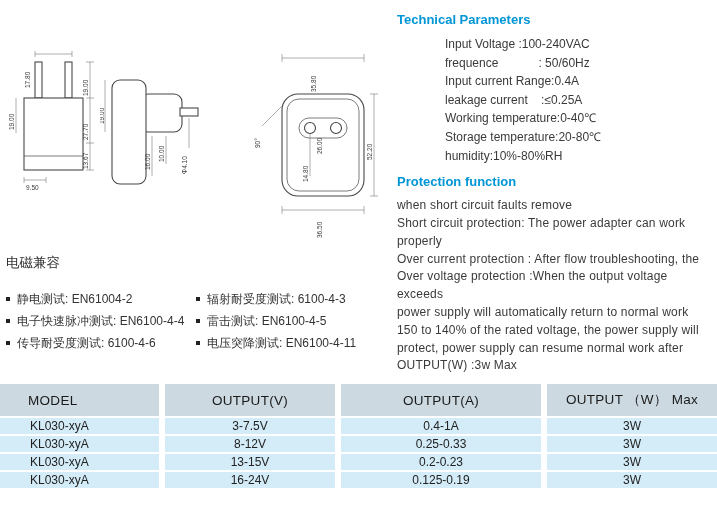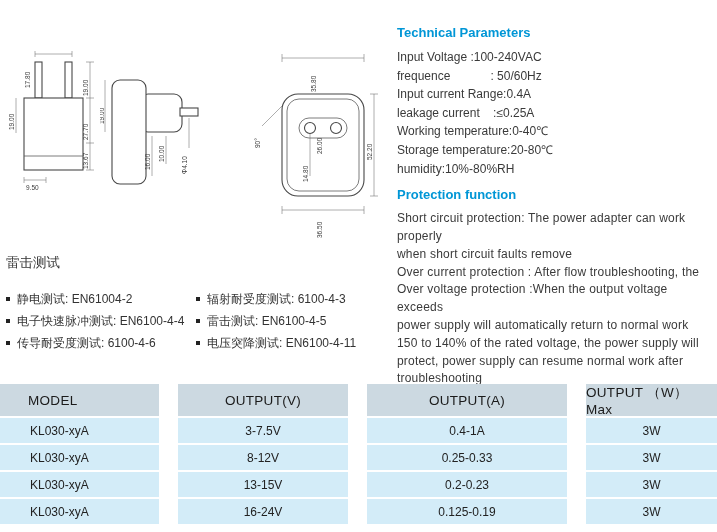--- a/index.html
+++ b/index.html
@@ -12,41 +12,41 @@
   .drawing { position:absolute; }
   .drawing .shape   { fill:#fff; stroke:#474747; stroke-width:1.1; }
   .drawing .thin    { fill:none; stroke:#5a5a5a; stroke-width:0.8; }
   .drawing .dimline { stroke:#6a6a6a; stroke-width:0.55; fill:none; }
   .drawing text     { font-size:6.5px; fill:#3a3a3a; font-family:"Liberation Sans",sans-serif; }
   #view1 { left:8px;   top:48px; }
   #view2 { left:100px; top:52px; }
   #view3 { left:252px; top:48px; }
 
   
-  .right-col { position:absolute; left:397px; top:25px; width:318px; }
+  .right-col { position:absolute; left:397px; top:12px; width:318px; }
   .sec-title { color:var(--accent); font-size:13px; font-weight:700; margin:0 0 8px 0; }
-  .spec-line { font-size:12px; line-height:18.6px; white-space:pre; color:#3a3a3a; }
+  .spec-line { font-size:12px; line-height:18.6px; white-space:pre; color:#3a3a3a;margin-left:48px; }
   .protection { margin-top:9px; }
   .prot-line { font-size:12px; line-height:17.8px; color:#3a3a3a; letter-spacing:0.2px; }
 
   
   .emc { position:absolute; left:6px; top:254px; width:385px; }
   .emc-title { font-size:13.5px; color:#333; margin:0 0 16px 0; font-weight:400; }
   .emc-cols { display:flex; }
   .emc-col1 { width:190px; }
   .emc-item { font-size:12px; color:#333; line-height:22px; display:flex; align-items:center; }
   .bullet { width:4px; height:4px; background:#222; display:inline-block; margin-right:7px; flex:none; }
 
   
   .out-table { position:absolute; left:0; top:384px; width:717px; }
-  .thead, .trow { display:grid; grid-template-columns:159px 170px 200px 1fr; column-gap:19px; margin-bottom:2px; }
+  .thead, .trow { display:grid; grid-template-columns:159px 170px 200px 1fr; column-gap:6px; margin-bottom:2px; }
   .th { background:var(--thead-bg); height:32px; display:flex; align-items:center; justify-content:center;
         font-size:13.5px; color:#1b1b1b; letter-spacing:0.3px; }
   .th.model { justify-content:flex-start; padding-left:28px; }
-  .td { background:var(--row-bg); height:25px; display:flex; align-items:center; justify-content:center;
+  .td { background:var(--row-bg); height:16px; display:flex; align-items:center; justify-content:center;
         font-size:12px; color:#222; }
   .td.model { justify-content:flex-start; padding-left:30px; }
 </style>
 </head>
 <body>
 
 <div class="page">
 
   <svg id="view1" class="drawing" width="95" height="160" viewBox="0 0 95 160">
     <g>
@@ -138,34 +138,33 @@
       <div class="spec-line">frequence            : 50/60Hz</div>
       <div class="spec-line">Input current Range:0.4A</div>
       <div class="spec-line">leakage current    :≤0.25A</div>
       <div class="spec-line">Working temperature:0-40℃</div>
       <div class="spec-line">Storage temperature:20-80℃</div>
       <div class="spec-line">humidity:10%-80%RH</div>
     </div>
 
     <div class="protection">
       <div class="sec-title">Protection function</div>
+      <div class="prot-line">when short circuit faults remove</div>
       <div class="prot-line">Short circuit protection: The power adapter can work properly</div>
-      <div class="prot-line">when short circuit faults remove</div>
       <div class="prot-line">Over current protection : After flow troubleshooting, the</div>
       <div class="prot-line">Over voltage protection :When the output voltage exceeds</div>
       <div class="prot-line">power supply will automatically return to normal work</div>
       <div class="prot-line">150 to 140% of the rated voltage, the power supply will</div>
       <div class="prot-line">protect, power supply can resume normal work after</div>
-      <div class="prot-line">troubleshooting</div>
       <div class="prot-line">OUTPUT(W)  :3w Max</div>
     </div>
   </div>
 
   <div class="emc">
-    <div class="emc-title">雷击测试</div>
+    <div class="emc-title">电磁兼容</div>
     <div class="emc-cols">
       <div class="emc-col1">
         <div class="emc-item">
             <span class="bullet"></span>
             <span>静电测试: EN61004-2</span>
           </div>
         <div class="emc-item">
             <span class="bullet"></span>
             <span>电子快速脉冲测试: EN6100-4-4</span>
           </div>

